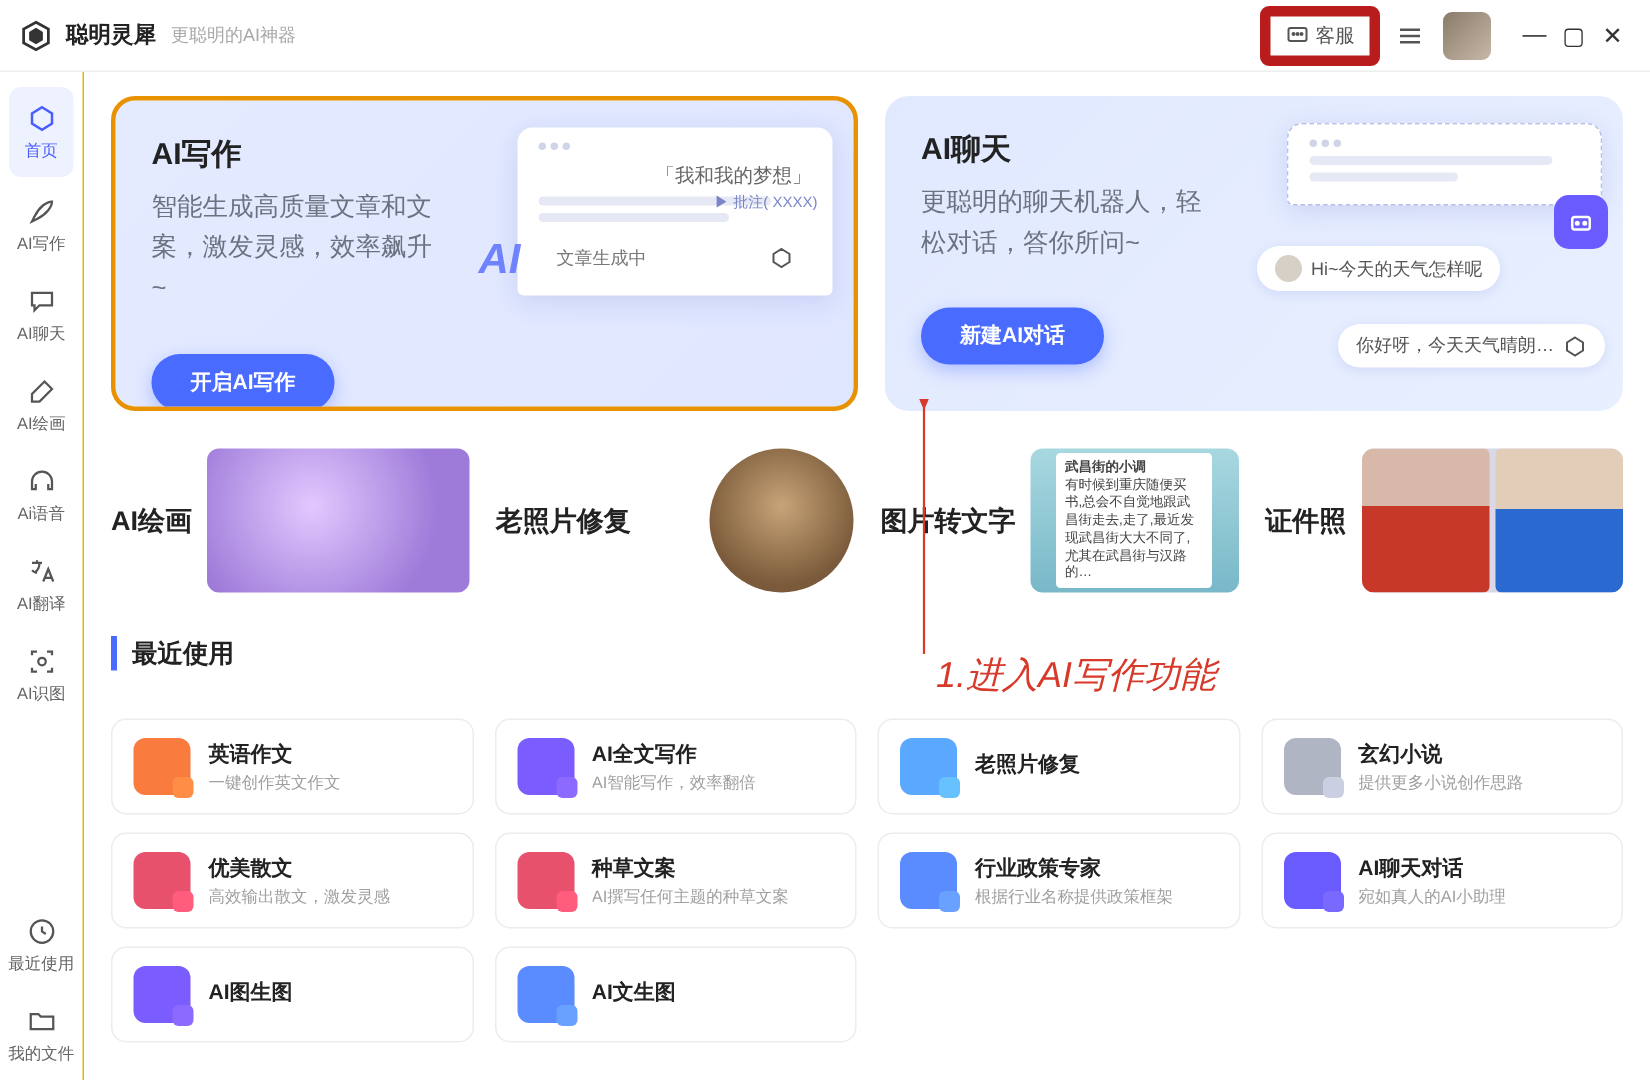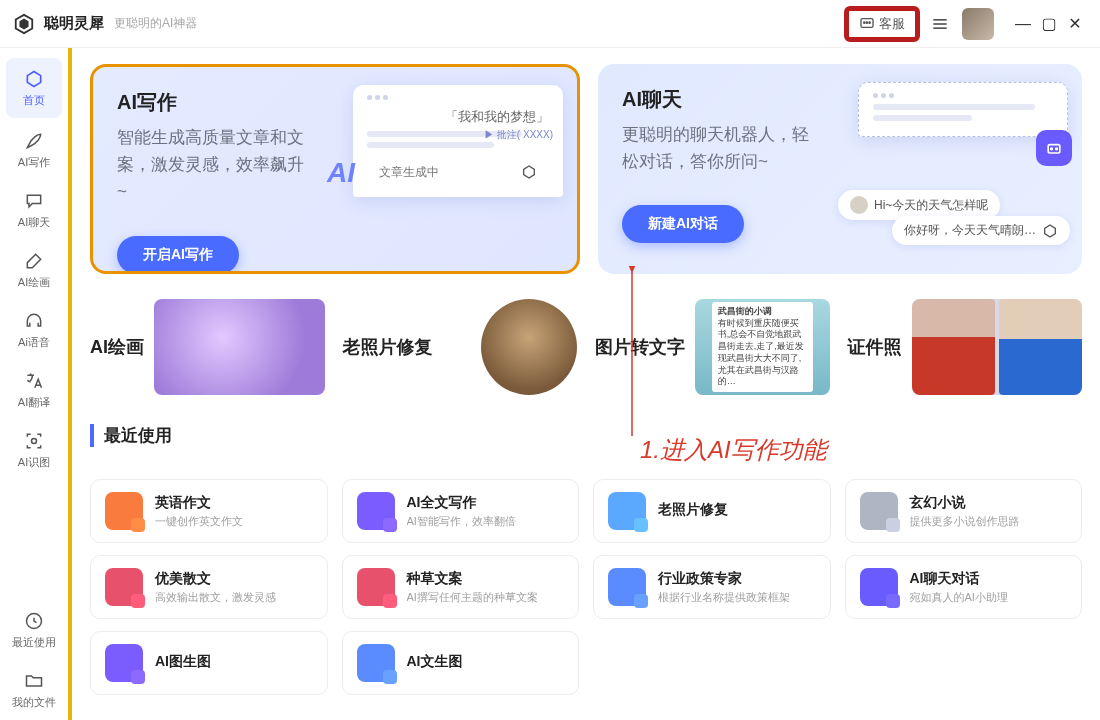--- a/index.html
+++ b/index.html
@@ -4,28 +4,28 @@
 <style>
 * { margin: 0; padding: 0; box-sizing: border-box; font-family: -apple-system, "Microsoft YaHei", sans-serif; }
 body { width: 1100px; height: 720px; overflow: hidden; background: #fff; position: relative; }
 
 
 .titlebar { height: 48px; display: flex; align-items: center; padding: 0 12px; border-bottom: 1px solid #eee; }
 .logo-ic { width: 24px; height: 24px; margin-right: 8px; display: flex; align-items: center; justify-content: center; }
 .app-name { font-weight: 700; font-size: 15px; color: #222; margin-right: 10px; }
 .tagline { font-size: 12px; color: #a8a8a8; }
 .titlebar-sp { flex: 1; }
-.kefu { display: flex; align-items: center; gap: 4px; border: 5px solid #b91c1c; border-radius: 6px; padding: 4px 10px; font-size: 13px; color: #555; margin-right: 10px; cursor: pointer; }
+.kefu { display: flex; align-items: center; gap: 4px; border: 7px solid #b91c1c; border-radius: 6px; padding: 4px 10px; font-size: 13px; color: #555; margin-right: 10px; cursor: pointer; }
 .menu-ic { width: 20px; height: 20px; margin-right: 12px; cursor: pointer; }
 .avatar-img { width: 32px; height: 32px; border-radius: 6px; background: linear-gradient(135deg,#8a7a6a,#c8b8a8); margin-right: 16px; }
 .win-btn { width: 26px; text-align: center; font-size: 16px; cursor: pointer; color: #333; }
 
 
 .layout { display: flex; height: calc(100% - 48px); }
-.sidebar { width: 72px; border-right: 4px solid #eab308; display: flex; flex-direction: column; padding-top: 8px; }
+.sidebar { width: 56px; border-right: 1px solid #eab308; display: flex; flex-direction: column; padding-top: 8px; }
 .side-item { display: flex; flex-direction: column; align-items: center; padding: 10px 4px; font-size: 11px; color: #666; cursor: pointer; gap: 3px; }
 .side-item.active { background: #eef2ff; color: #4a5eff; border-radius: 8px; margin: 2px 6px; }
 .side-ic { width: 22px; height: 22px; display: flex; align-items: center; justify-content: center; color: #555; }
 .side-item.active .side-ic { color: #4a5eff; }
 .side-gap { flex: 1; }
 
 .main { flex: 1; overflow: auto; padding: 16px 18px; background: #fff; position: relative; }
 
 
 .hero-row { display: flex; gap: 18px; }
@@ -39,21 +39,21 @@
 .mock-win { background: #fff; border-radius: 10px 10px 4px 4px; box-shadow: 0 4px 18px rgba(60,80,180,.15); padding: 10px 14px; font-size: 12px; }
 .mock-dots { display: flex; gap: 3px; margin-bottom: 6px; }
 .mock-dots span { width: 5px; height: 5px; border-radius: 50%; background: #d0d4e8; }
 .mock-center { text-align: right; color: #666; font-size: 13px; margin: 8px 0 4px; }
 .mock-line { height: 6px; background: #e6e9f5; border-radius: 3px; margin: 5px 0; }
 .mock-status { font-size: 12px; color: #777; text-align: right; background:#fff; border-radius: 16px; padding: 6px 12px; margin-top: 10px; display:flex; justify-content:space-between; }
 .ai-badge { position: absolute; left: -26px; top: 72px; font-weight: 800; font-style: italic; font-size: 28px; color: #5c72ff; opacity: .85; }
 .note-pill { position:absolute; right:10px; top:43px; font-size:10px; color:#7a86c8; }
 
 .chat-visual .bubble1, .chat-visual .bubble2 { background: #fff; border-radius: 999px; padding: 6px 12px; font-size: 12px; color: #555; display:flex; align-items:center; gap:6px; box-shadow: 0 2px 8px rgba(60,80,180,.12); position:absolute; }
-.chat-visual .bubble1 { left: -20px; top: 108px; }
+.chat-visual .bubble1 { left: -20px; top: 82px; }
 .chat-visual .bubble2 { right: -2px; top: 134px; }
 .chat-visual .bicon { position:absolute; right:-4px; top:48px; width:36px; height:36px; background:#6a5bff; border-radius:10px; display:flex; align-items:center; justify-content:center; color:#fff; }
 .mini-av { width:18px; height:18px; border-radius:50%; background:#d6d0c6; }
 
 
 .feat-row { display: flex; gap: 18px; margin-top: 18px; }
 .feat-card { flex: 1; display: flex; align-items: center; gap: 10px; height: 110px; }
 .feat-title { font-size: 18px; font-weight: 700; color: #222; white-space: nowrap; }
 .feat-img { flex: 1; height: 96px; border-radius: 8px; background: #d8d8e8; position: relative; overflow: hidden; }
 .fi-paint { background: radial-gradient(circle at 40% 40%, #e2c8ff, #9e7bd9 70%); }

